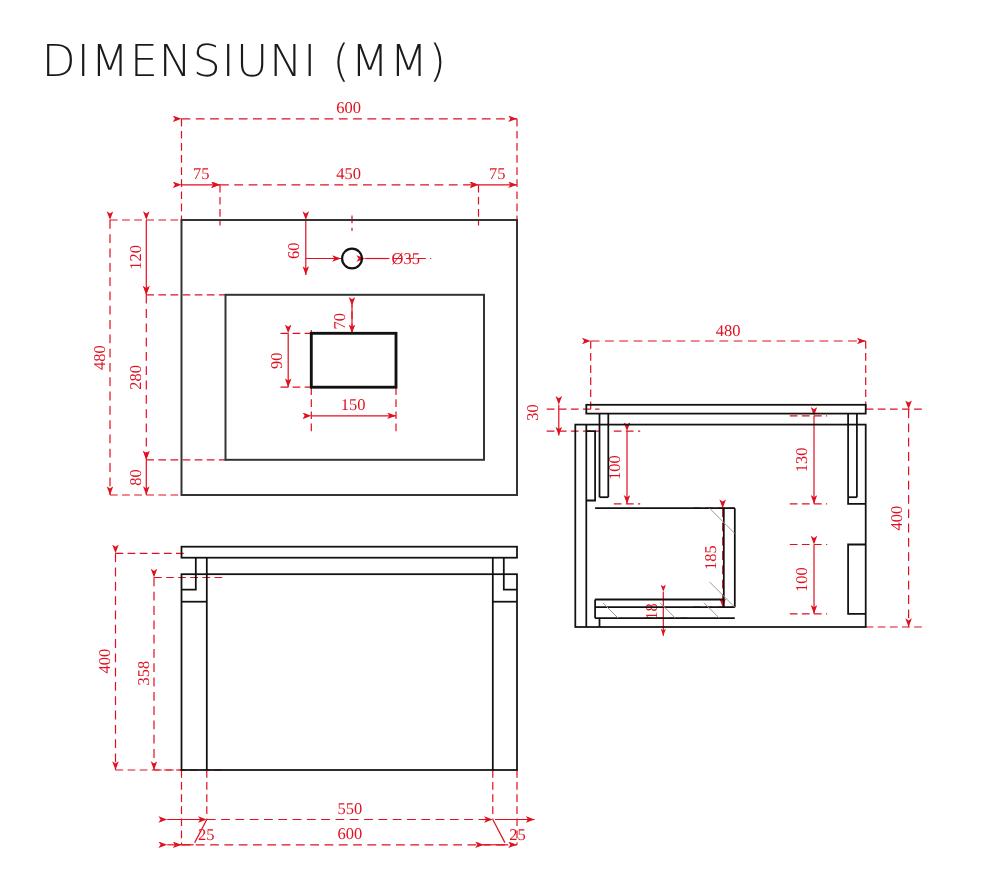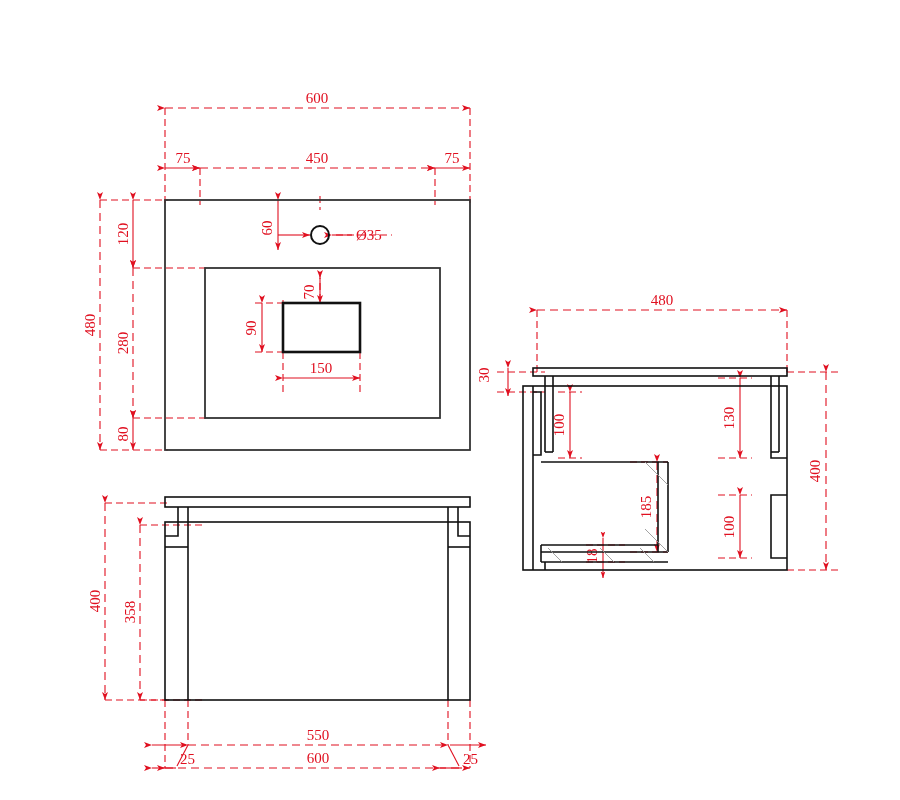--- a/index.html
+++ b/index.html
@@ -44,20 +44,21 @@
     font-family: "Liberation Serif", serif;
     font-size: 15px;
     fill: #e01020;
   }
 </style>
 </head>
 <body>
 
 <div id="sheet">
 
+  <div id="drawing-title">DIMENSIUNI (MM)</div>
 
   <svg class="cad" viewBox="0 0 900 800" xmlns="http://www.w3.org/2000/svg">
     <defs>
       <marker id="ar" markerWidth="9" markerHeight="9" refX="8" refY="3" orient="auto" markerUnits="userSpaceOnUse">
         <path d="M0,0 L8,3 L0,6 L2,3 z" fill="#e01020"></path>
       </marker>
       <marker id="arS" markerWidth="7" markerHeight="7" refX="6.5" refY="2.4" orient="auto" markerUnits="userSpaceOnUse">
         <path d="M0,0 L6.5,2.4 L0,4.8 L1.6,2.4 z" fill="#e01020"></path>
       </marker>
     </defs>

